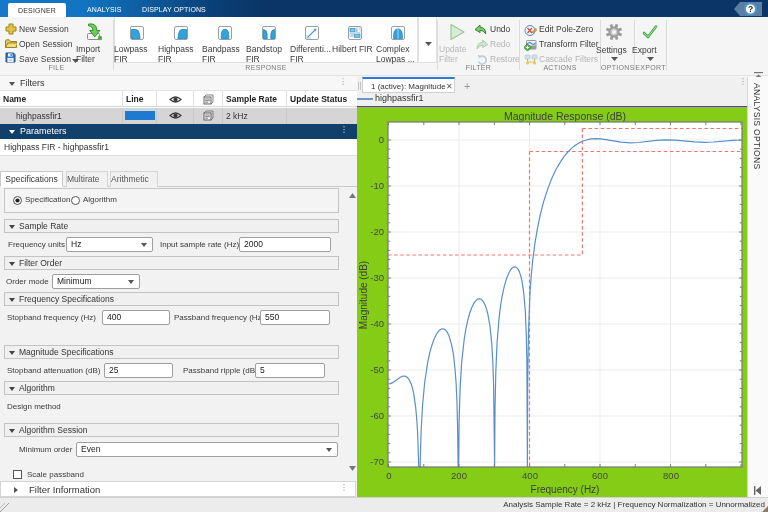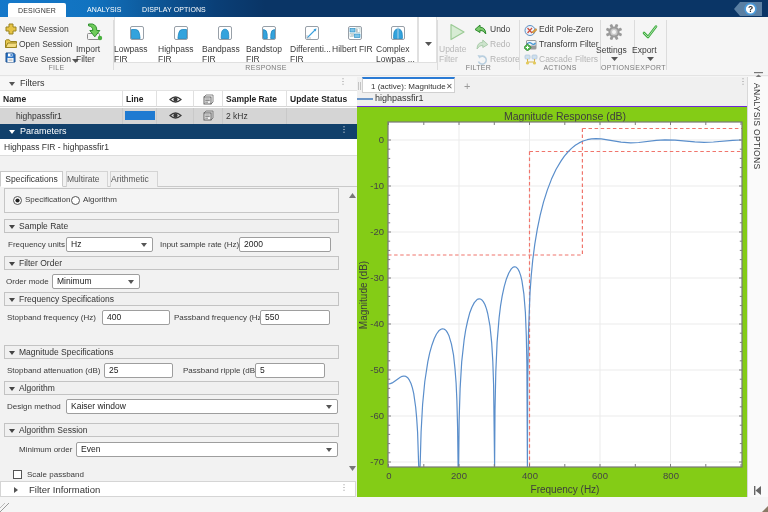--- a/index.html
+++ b/index.html
@@ -328,21 +328,20 @@
 <div class="abs inp" style="left:104px;top:176px;width:69px;height:15px">25</div>
 <div class="abs lab" style="left:183px;top:179px">Passband ripple (dB)</div>
 <div class="abs inp" style="left:255px;top:176px;width:70px;height:15px">5</div>
 <div class="abs secbox" style="top:194px">
           <svg class="abs" style="left:4px;top:5px" width="6" height="4">
             <polygon points="0,0 6,0 3,4" fill="#444"></polygon>
           </svg>
           <span style="position:absolute;left:14px;top:0">Algorithm</span>
         </div>
 <div class="abs lab" style="left:7px;top:215px">Design method</div>
-<div class="abs combo" style="left:66px;top:212px;width:272px;height:15px">Kaiser window<span class="carat" style="left:259px;top:5px"></span></div>
 <div class="abs secbox" style="top:236px">
           <svg class="abs" style="left:4px;top:5px" width="6" height="4">
             <polygon points="0,0 6,0 3,4" fill="#444"></polygon>
           </svg>
           <span style="position:absolute;left:14px;top:0">Algorithm Session</span>
         </div>
 <div class="abs lab" style="left:19px;top:258px">Minimum order</div>
 <div class="abs combo" style="left:76px;top:255px;width:262px;height:15px">Even<span class="carat" style="left:249px;top:5px"></span></div>
 <div class="abs" style="left:13px;top:283px;width:9px;height:9px;background:#fff;border:1px solid #555"></div>
 <div class="abs lab" style="left:27px;top:283px">Scale passband</div>
@@ -415,20 +414,23 @@
 <text x="10" y="188" font-size="10" fill="#3d3d3d" text-anchor="middle" transform="rotate(-90 10 188)">Magnitude (dB)</text>
 </svg>
       </div>
   </div>
 
   <div class="abs" id="sidebar">
     <div class="abs vtext" style="left:4px;top:6px">ANALYSIS OPTIONS</div>
   </div>
   <div class="abs dots" style="left:739px;top:80px">⋮</div>
 
+  <div class="abs" id="statusbar">
+    <div class="abs" style="right:3px;top:2px">Analysis Sample Rate = 2 kHz | Frequency Normalization = Unnormalized</div>
+  </div>
   <svg class="abs" style="left:0px;top:503px" width="9" height="9">
       <path d="M0 9 L9 0" stroke="#999" stroke-width="1"></path>
       <path d="M0 5 L5 0" stroke="#bbb" stroke-width="1"></path>
     </svg>
   <svg class="abs" style="left:753px;top:486px" width="10" height="9" viewBox="0 0 10 9">
       <polygon points="8,0 2.5,4.5 8,9" fill="#666"></polygon>
       <rect x="1" y="0" width="1.4" height="9" fill="#666"></rect>
     </svg>
 <svg class="abs" style="left:762px;top:506px" width="6" height="6">
       <path d="M6 0 L6 6 L0 6 Z" fill="#8a7a66"></path>

